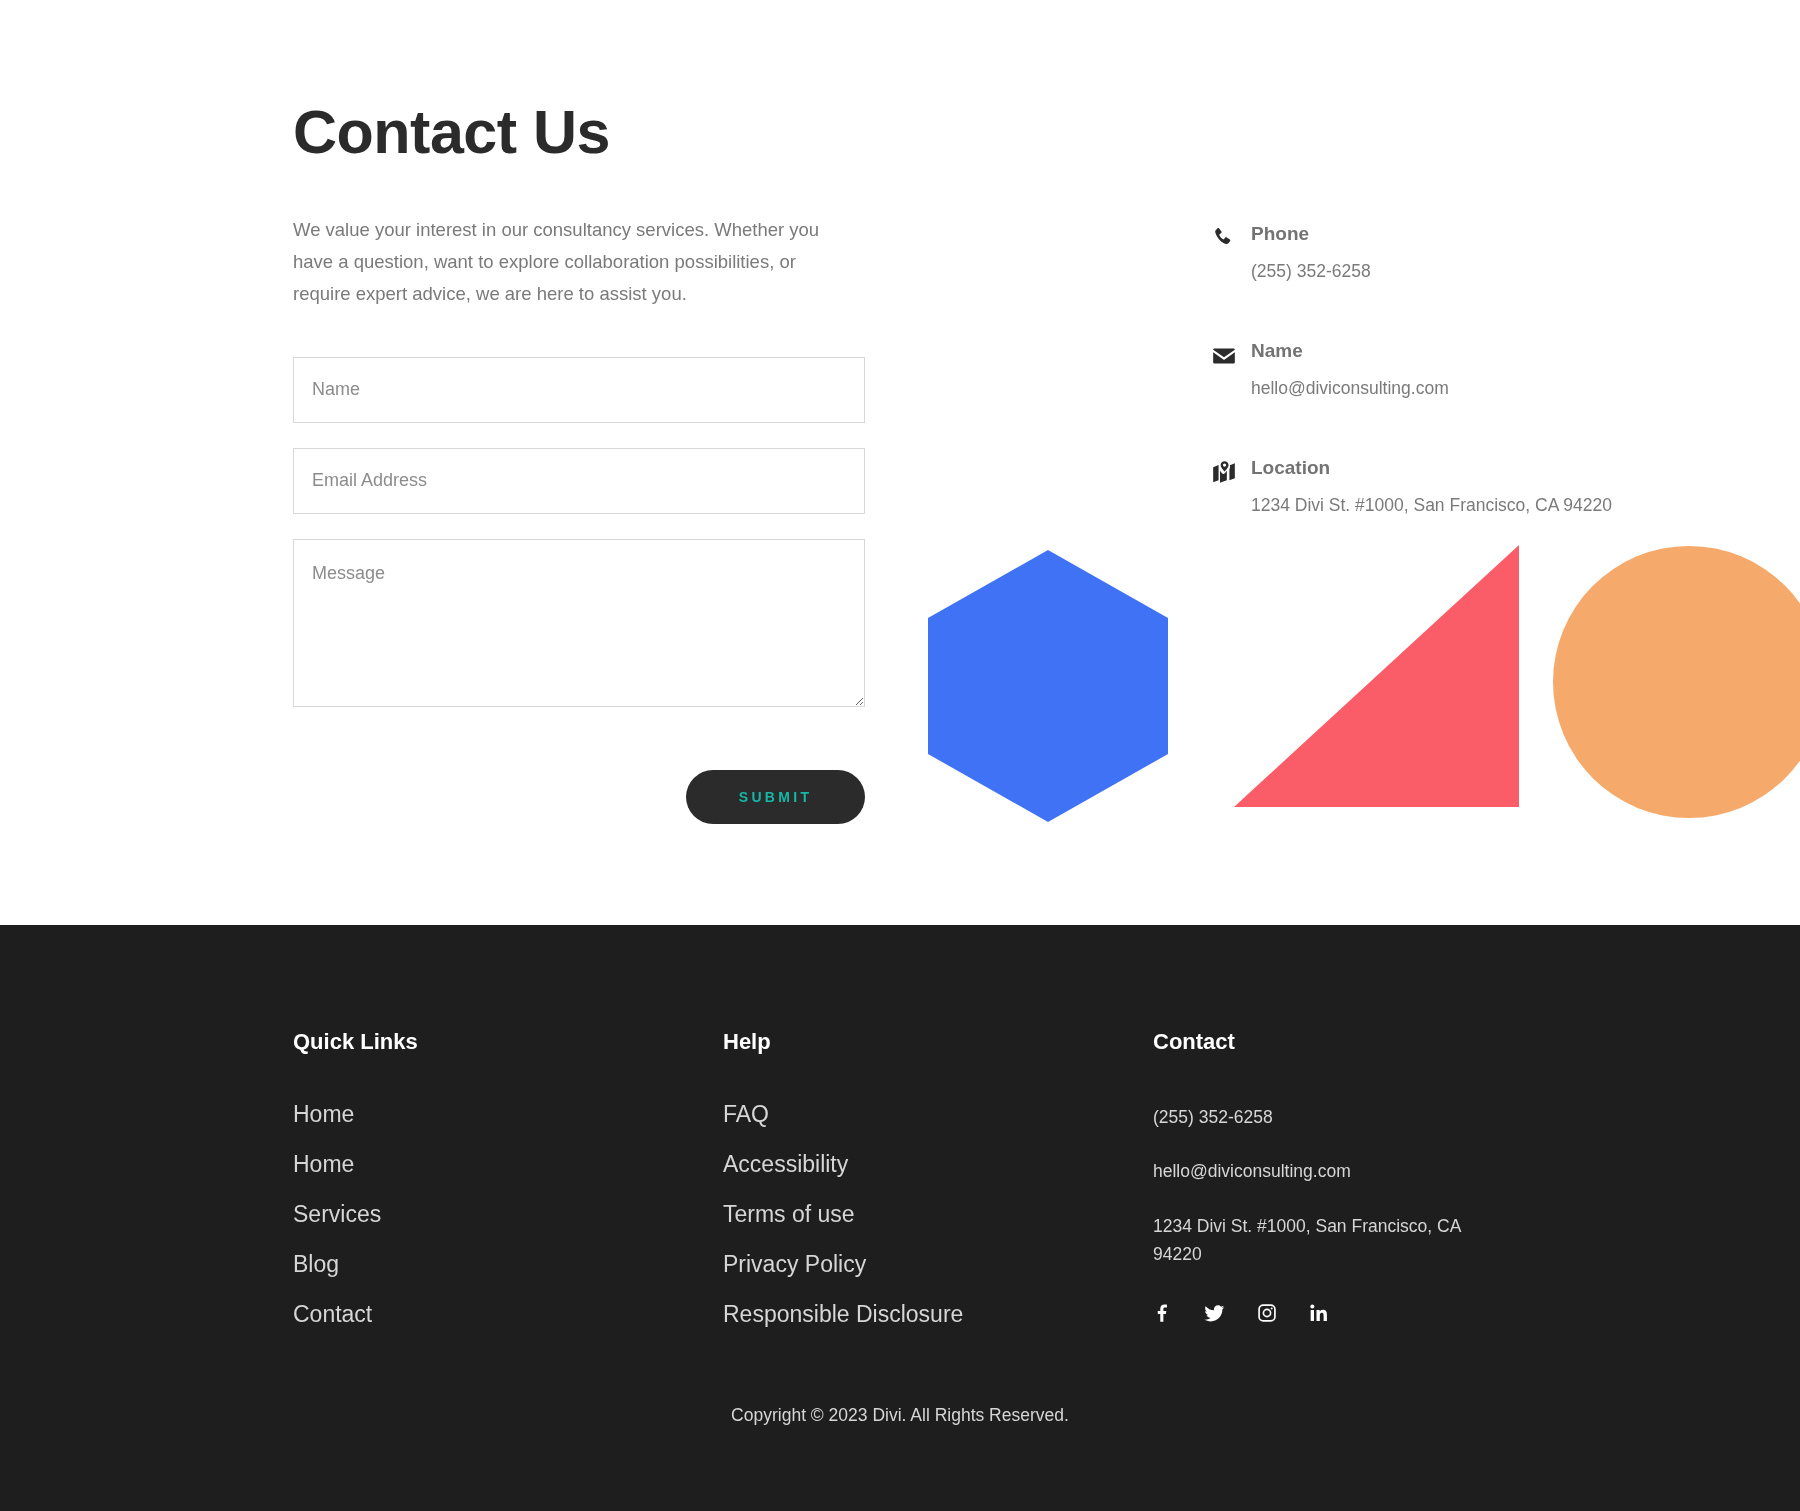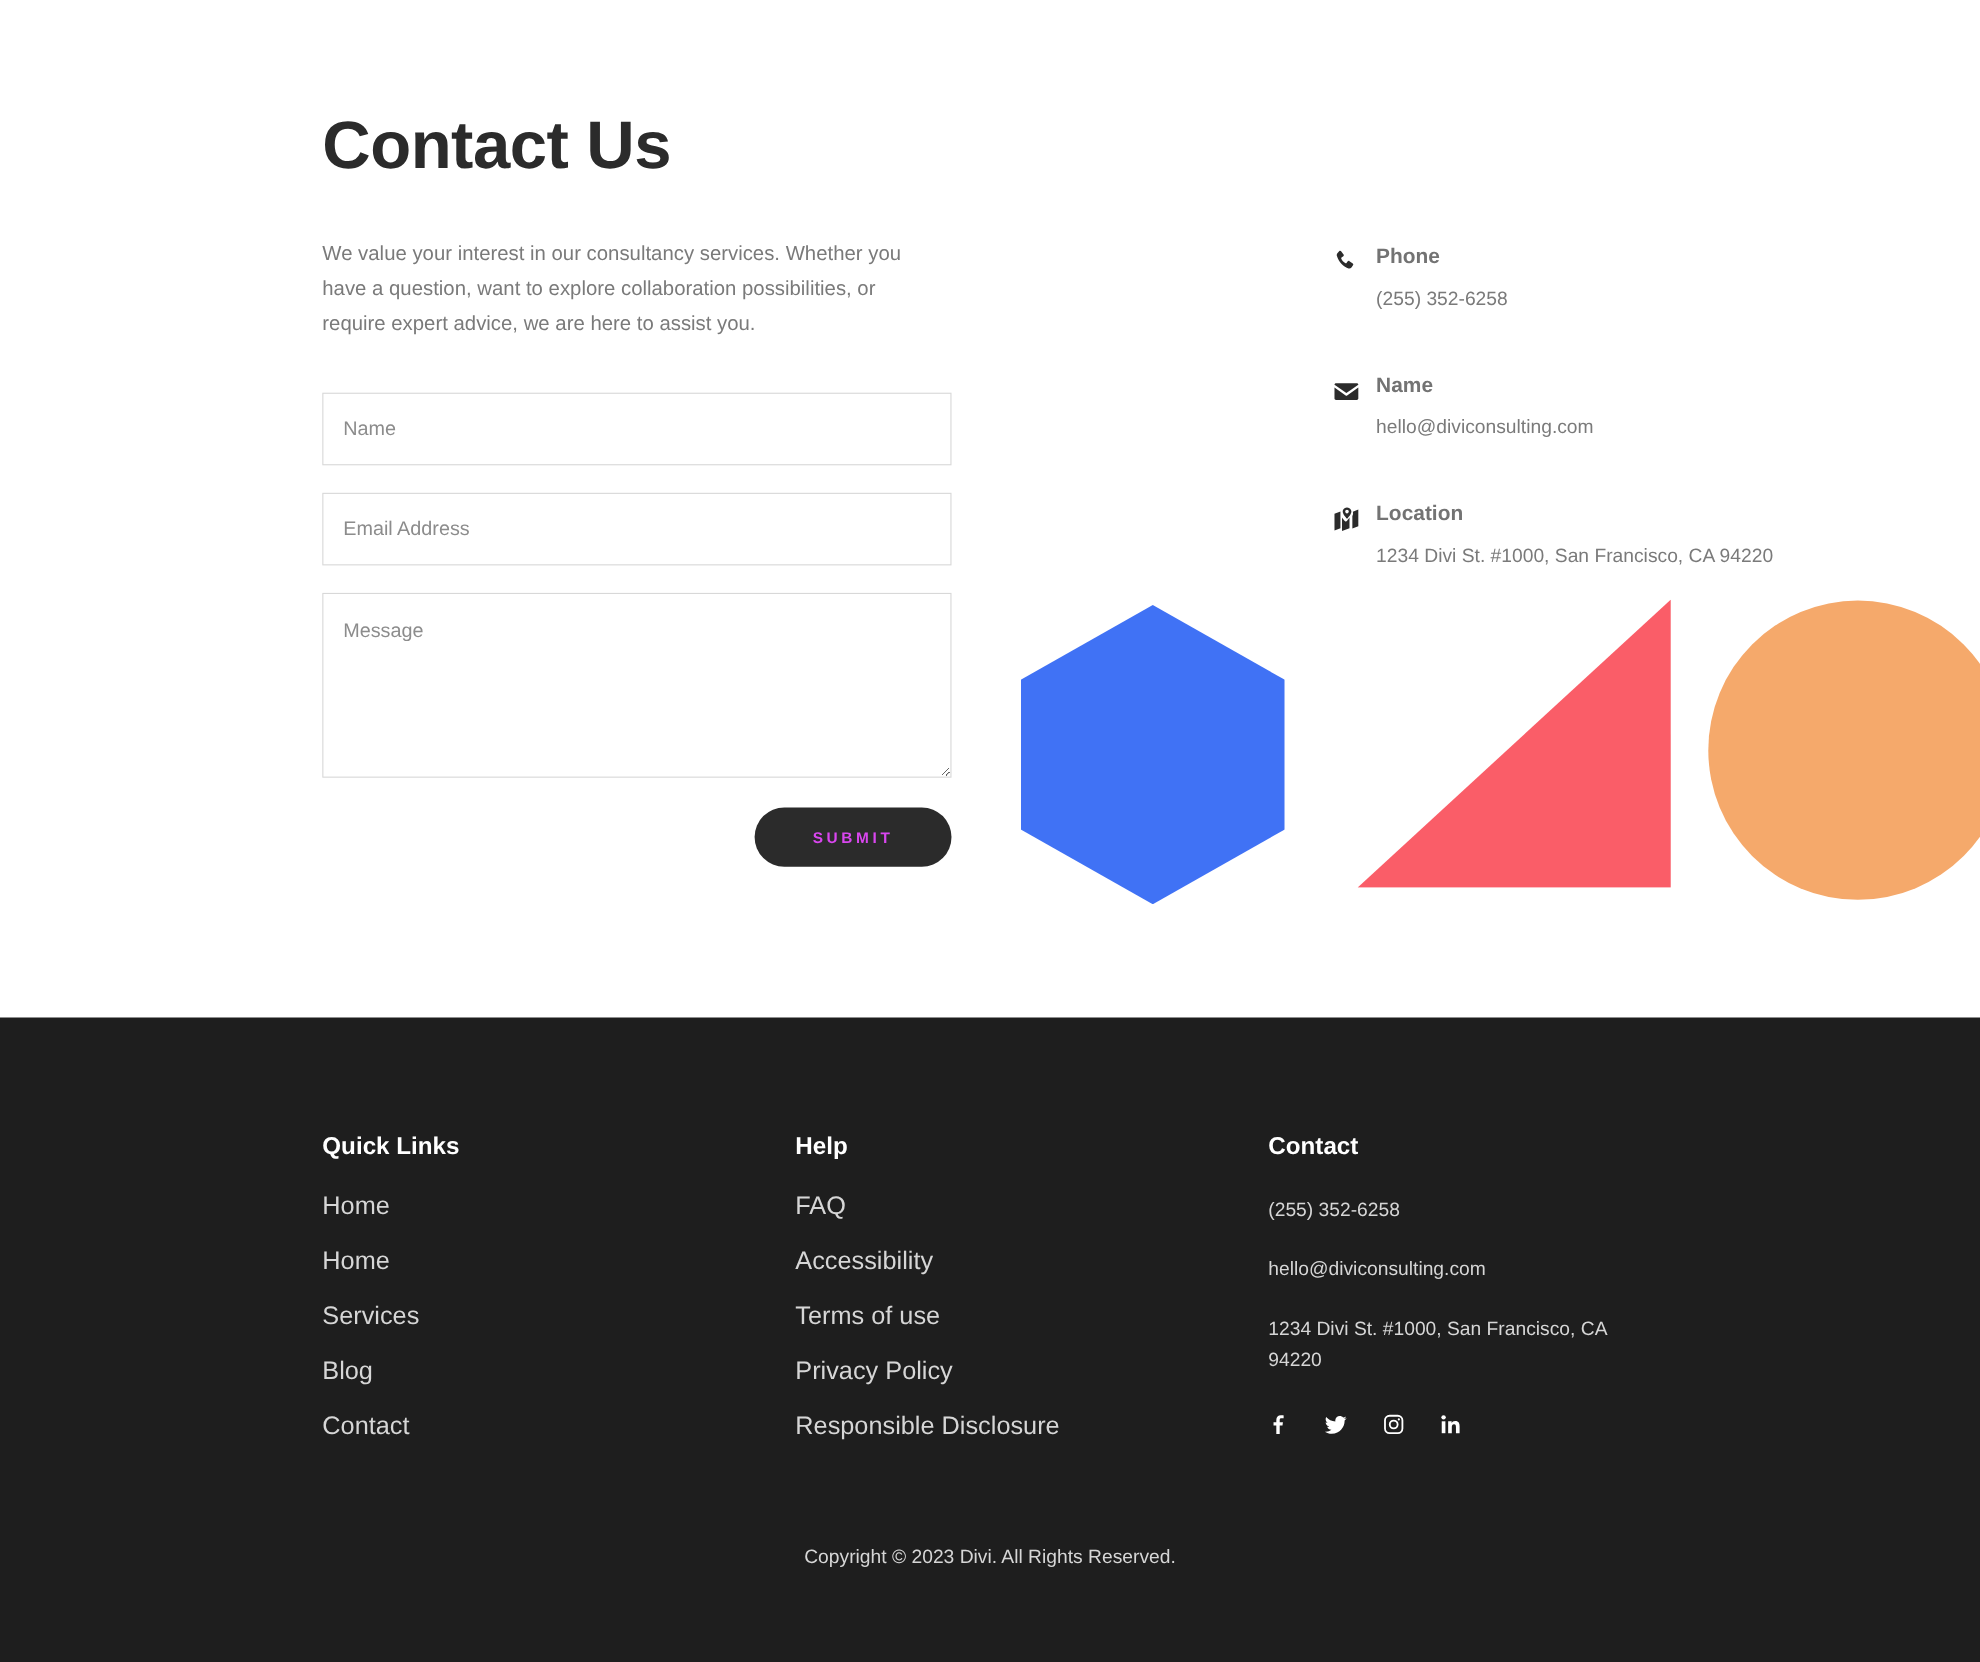--- a/index.html
+++ b/index.html
@@ -82,31 +82,32 @@
 
   .submit-row {
     display: flex;
     justify-content: flex-end;
     margin-top: 27px;
     width: 572px;
   }
 
   .submit-button {
     background: #2b2b2b;
-    color: #d946ef;
+    color: #14b8a6;
     border: none;
     border-radius: 35px;
     padding: 0 36px;
     height: 54px;
     min-width: 179px;
     font-family: "Liberation Sans", sans-serif;
     font-size: 14px;
     font-weight: 700;
     letter-spacing: 3.3px;
     cursor: pointer;
+    margin-top: 36px;
   }
 
   
   .info-block { display: flex; align-items: flex-start; }
   .info-block + .info-block { margin-top: 55px; }
 
   .info-icon {
     width: 36px;
     flex: 0 0 36px;
     padding-top: 4px;
@@ -189,21 +190,21 @@
 
   .footer-col-quick { width: 430px; flex: 0 0 430px; }
   .footer-col-help  { width: 430px; flex: 0 0 430px; }
   .footer-col-contact { width: 430px; flex: 0 0 430px; }
 
   .footer-heading {
     font-size: 22px;
     font-weight: 700;
     color: #ffffff;
     line-height: 1.3;
-    margin-bottom: 28px;
+    margin-bottom: 46px;
   }
 
   .footer-link {
     display: block;
     font-size: 23px;
     color: #d6d6d6;
     text-decoration: none;
     line-height: 1;
     margin-bottom: 27px;
     cursor: pointer;

